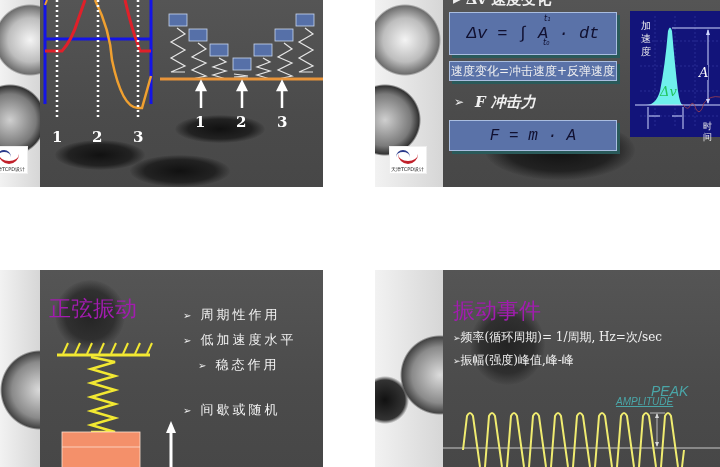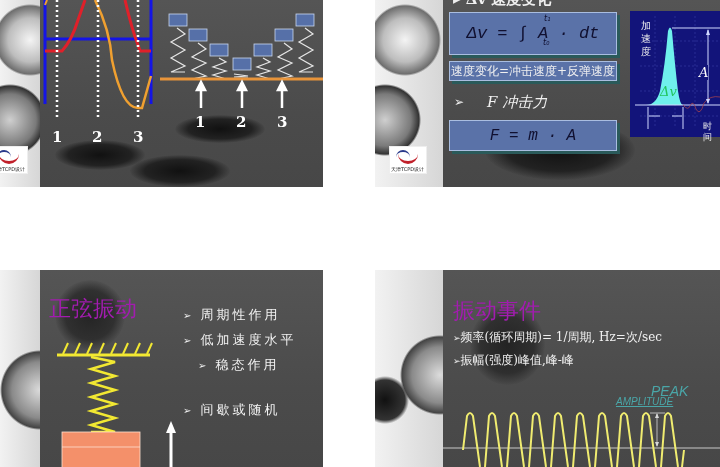--- a/index.html
+++ b/index.html
@@ -98,21 +98,21 @@
     <span>Δv = ∫ A · dt</span>
   </div>
   <span style="position:absolute;left:169px;top:14px;font-size:8px;font-style:italic;color:#101030;">t₁</span>
   <span style="position:absolute;left:168px;top:38px;font-size:8px;font-style:italic;color:#101030;">t₀</span>
 
   <div style="position:absolute;left:74px;top:61px;width:166px;height:18px;background:#5a72a8;border:1px solid #a9bde0;box-shadow:3px 3px 0 #2a5a5a;display:flex;align-items:center;justify-content:center;">
     <span class="cn" style="font-size:12px;white-space:nowrap;">速度变化=冲击速度+反弹速度</span>
   </div>
 
   <span class="cn" style="position:absolute;left:79px;top:95px;font-size:12px;">➢</span>
-  <span class="cn" style="position:absolute;left:112px;top:93px;font-size:15px;font-style:italic;font-weight:normal;white-space:nowrap;">F  冲击力</span>
+  <span class="cn" style="position:absolute;left:100px;top:93px;font-size:15px;font-style:italic;font-weight:bold;white-space:nowrap;">F  冲击力</span>
 
   <div class="mathbox" style="left:74px;top:120px;width:166px;height:29px;font-size:16px;">
     <span>F = m · A</span>
   </div>
 
   <div style="position:absolute;left:255px;top:11px;width:112px;height:126px;background:#12147a;padding-left:32px;">
     <svg width="90" height="126" viewBox="0 0 90 126" style="position:absolute;left:0;top:0;">
       <g stroke="#3a3ea8" stroke-width="0.6" stroke-dasharray="2,2">
         <line x1="10" y1="30" x2="90" y2="30"></line>
           <line x1="10" y1="55" x2="90" y2="55"></line>

